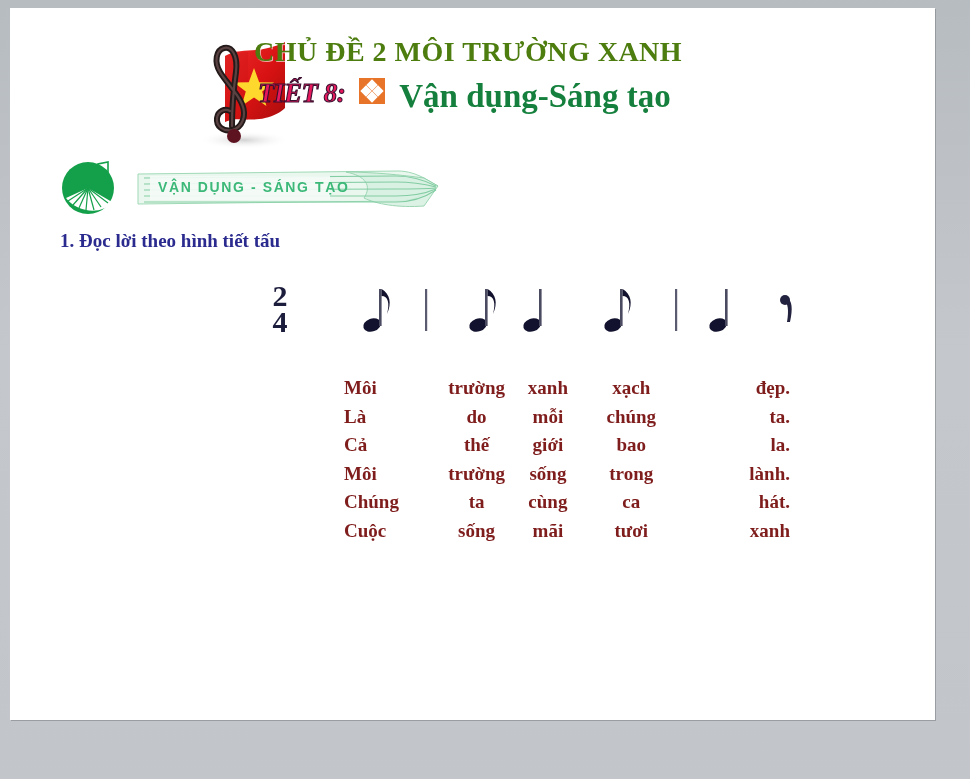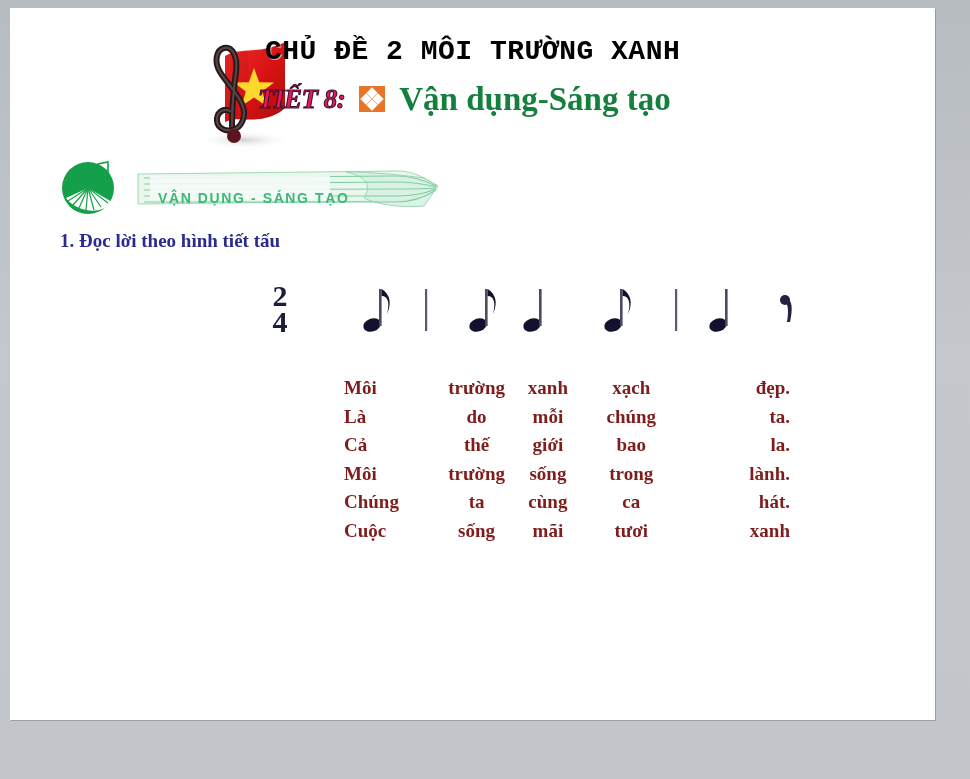--- a/index.html
+++ b/index.html
@@ -42,38 +42,37 @@
   }
   #clef-flag-art {
     position: absolute;
     left: 182px;
     top: 22px;
     width: 115px;
     height: 120px;
   }
   #main-title {
     position: absolute;
-    left: 255px;
+    left: 244px;
     top: 28px;
     width: 600px;
-    font-family: Liberation Mono, monospace;
+    font-family: Liberation Serif, serif;
     font-weight: bold;
     font-size: 28px;
     letter-spacing: .5px;
-    color: #000000;
+    color: #4d7c0f;
     white-space: nowrap;
     text-shadow: 1px 1px 0 rgba(255,255,255,.6);
   }
   #subtitle-row {
     position: absolute;
     left: 248px;
     top: 70px;
     height: 42px;
     display: flex;
-    align-items: center;
   }
   #lesson-label {
     font-family: "Liberation Serif", serif;
     font-weight: bold;
     font-style: italic;
     font-size: 27px;
     color: #e8185c;
     -webkit-text-stroke: 1.1px #3a1030;
     letter-spacing: -.5px;
     white-space: nowrap;
@@ -109,21 +108,21 @@
   #banner {
     position: absolute;
     left: 36px;
     top: 152px;
     width: 400px;
     height: 58px;
   }
   #banner-label {
     position: absolute;
     left: 112px;
-    top: 30px;
+    top: 19px;
     font-family: "Liberation Sans", sans-serif;
     font-weight: bold;
     font-size: 14px;
     letter-spacing: 1.6px;
     color: #3cb878;
     white-space: nowrap;
   }
 
   
   #section-heading {

